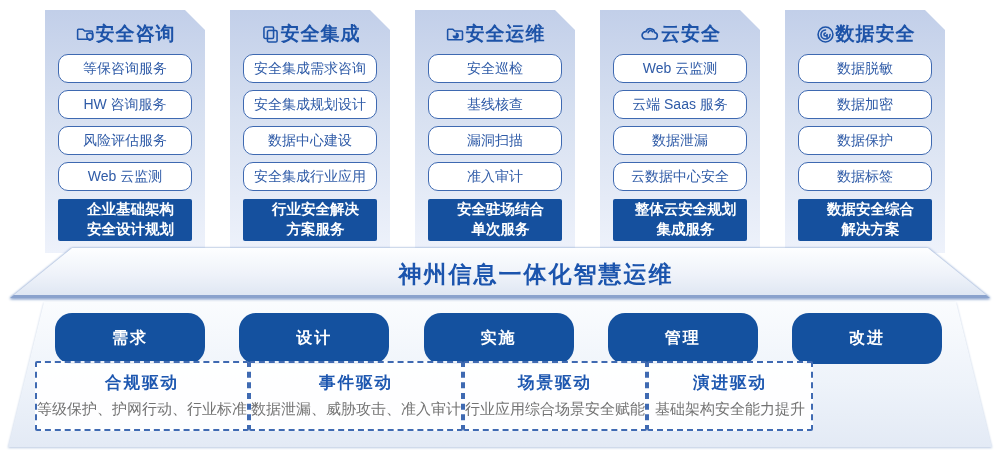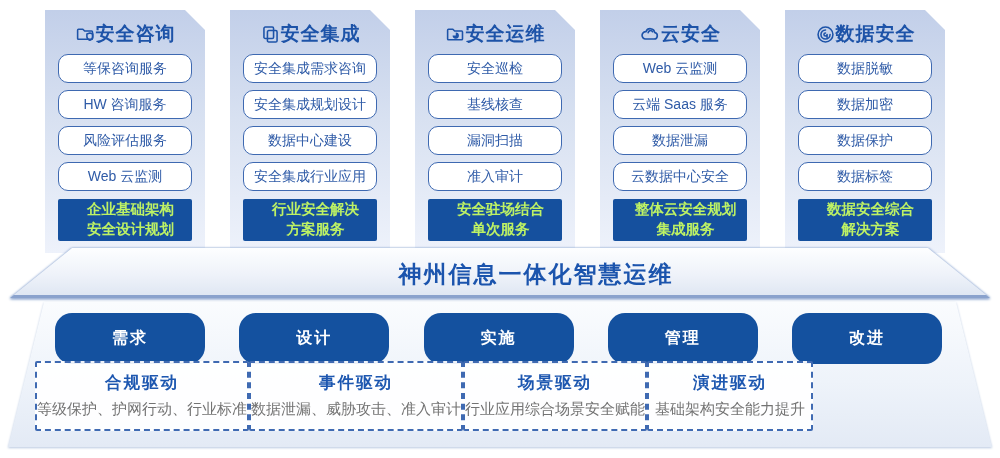--- a/index.html
+++ b/index.html
@@ -22,21 +22,21 @@
     display:flex;align-items:center;justify-content:center;
     margin-top:12px;height:24px;color:#1d53a8;font-weight:bold;font-size:19px;
     letter-spacing:1px;margin-bottom:8px;
   }
   .icon{display:flex;align-items:center}
   .card-item{
     height:27px;line-height:27px;background:#fff;border:1px solid #3e69b1;border-radius:10px;
     margin:0 13px 7px;text-align:center;color:#2f5ba7;font-size:14px;white-space:nowrap;
   }
   .card-footer{
-    margin:8px 13px;height:42px;background:#15509e;color:#bef264;font-weight:bold;font-size:14.5px;
+    margin:8px 13px;height:42px;background:#15509e;color:#ffffff;font-weight:bold;font-size:14.5px;
     text-align:center;display:flex;flex-direction:column;justify-content:center;line-height:1.35;
     border-radius:2px;
     padding-left:11px;
   }
   
   .platform{position:absolute;top:248px;left:0;width:1000px;height:50px;
     filter:drop-shadow(0 1px 1px #9db2d4) drop-shadow(0 0 1px #86a1cf);}
   .platform-shape{
     position:absolute;inset:0;
     clip-path:polygon(72px 0,928px 0,990px 50px,10px 50px);

